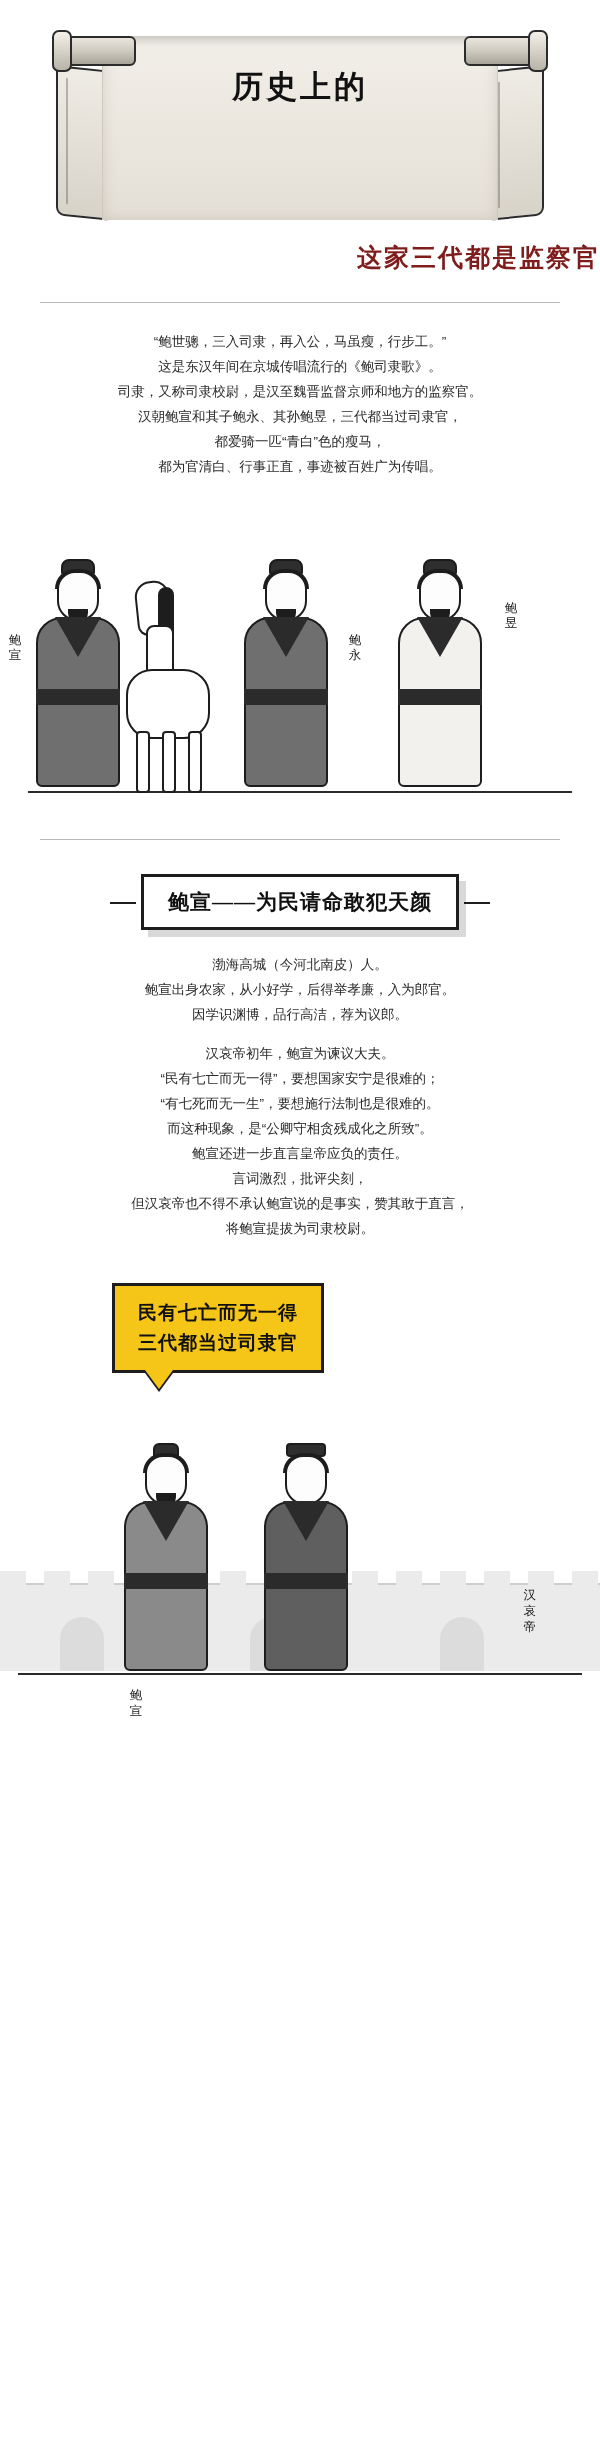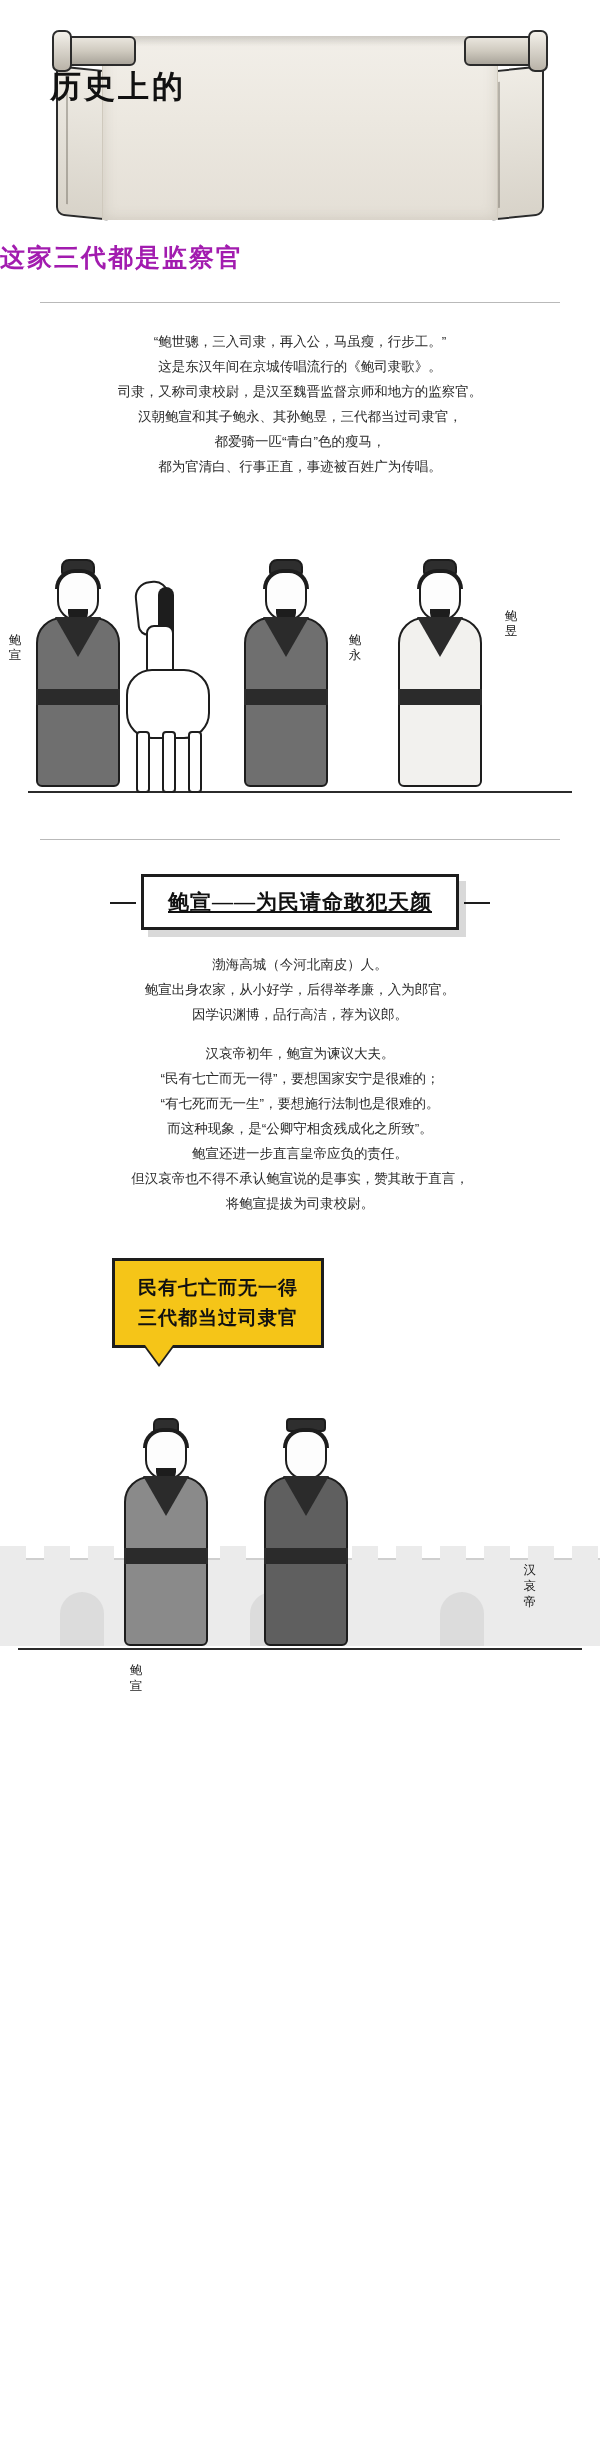--- a/index.html
+++ b/index.html
@@ -85,20 +85,21 @@
   .scroll-tail.right { right: 6px; transform: skewY(-6deg); border-radius: 0 0 8px 6px;}
   .scroll-tail:after{
     content:"";
     position:absolute; left:8px; top:10px; bottom:10px; width:2px;
     background: rgba(80,74,64,.35);
   }
 
   .banner-title {
     position: relative;
     z-index: 5;
+    text-align: center;
     padding-top: 38px;
   }
   .banner-title .line1 {
     font-family: "Liberation Serif", serif;
     font-size: 31px;
     font-weight: bold;
     letter-spacing: 3px;
     color: #111;
   }
   .banner-title .line2 {
@@ -106,27 +107,27 @@
     font-size: 42px;
     font-weight: bold;
     letter-spacing: 4px;
     color: #0d0d0d;
     margin-top: 4px;
     text-shadow: 2px 2px 0 rgba(0,0,0,.18);
   }
 
   
   .subtitle {
-    text-align: left;
+    text-align: right;
     font-family: "Liberation Serif", serif;
     font-weight: bold;
     font-size: 25px;
     letter-spacing: 2px;
     margin-top: 6px;
-    color: #a21caf;
+    color: #7f1d1d;
   }
   .rule {
     width: 520px;
     height: 1px;
     background: #b9b9b9;
     margin: 28px auto 0;
   }
 
   
   .intro {
@@ -240,21 +241,20 @@
     position: relative;
     border: 3px solid #1d1d1d;
     background: #fff;
     padding: 11px 24px;
     font-family: "Liberation Serif", serif;
     font-weight: bold;
     font-size: 21px;
     letter-spacing: 1px;
     color: #111;
     box-shadow: 7px 7px 0 #d9d9d9;
-    text-decoration: underline;
   }
   .sec-head:before, .sec-head:after {
     content:"";
     position:absolute; top: 50%; width: 26px; height: 2px; background:#1d1d1d;
   }
   .sec-head:before { left: -34px; }
   .sec-head:after { right: -34px; }
 
   .body-text {
     margin: 22px auto 0;
@@ -418,39 +418,40 @@
       <div class="man">
         <div class="hat"></div>
         <div class="hair"></div>
         <div class="head"></div>
         <div class="beard"></div>
         <div class="body" style="background:#f2f1ee;"></div>
         <div class="collar"></div>
         <div class="sash"></div>
       </div>
     </div>
-    <div class="f-label" style="left:500px; top:88px;">鲍昱</div>
+    <div class="f-label" style="left:500px; top:80px;">鲍昱</div>
   </div>
 
   <div class="rule"></div>
 
   <div class="sec-head-wrap">
     <div class="sec-head">鲍宣——为民请命敢犯天颜</div>
   </div>
 
   <div class="body-text">
     <p>渤海高城（今河北南皮）人。</p>
     <p>鲍宣出身农家，从小好学，后得举孝廉，入为郎官。</p>
     <p>因学识渊博，品行高洁，荐为议郎。</p>
     <span class="gap"></span>
     <p>汉哀帝初年，鲍宣为谏议大夫。</p>
     <p>“民有七亡而无一得”，要想国家安宁是很难的；</p>
     <p>“有七死而无一生”，要想施行法制也是很难的。</p>
     <p>而这种现象，是“公卿守相贪残成化之所致”。</p>
     <p>鲍宣还进一步直言皇帝应负的责任。</p>
+    <p>言词激烈，批评尖刻，</p>
     <p>但汉哀帝也不得不承认鲍宣说的是事实，赞其敢于直言，</p>
     <p>将鲍宣提拔为司隶校尉。</p>
   </div>
 
   <div class="callout-wrap">
     <div class="callout">
       <div>民有七亡而无一得</div>
       <div>三代都当过司隶官</div>
       <div class="tail"></div>
     </div>

